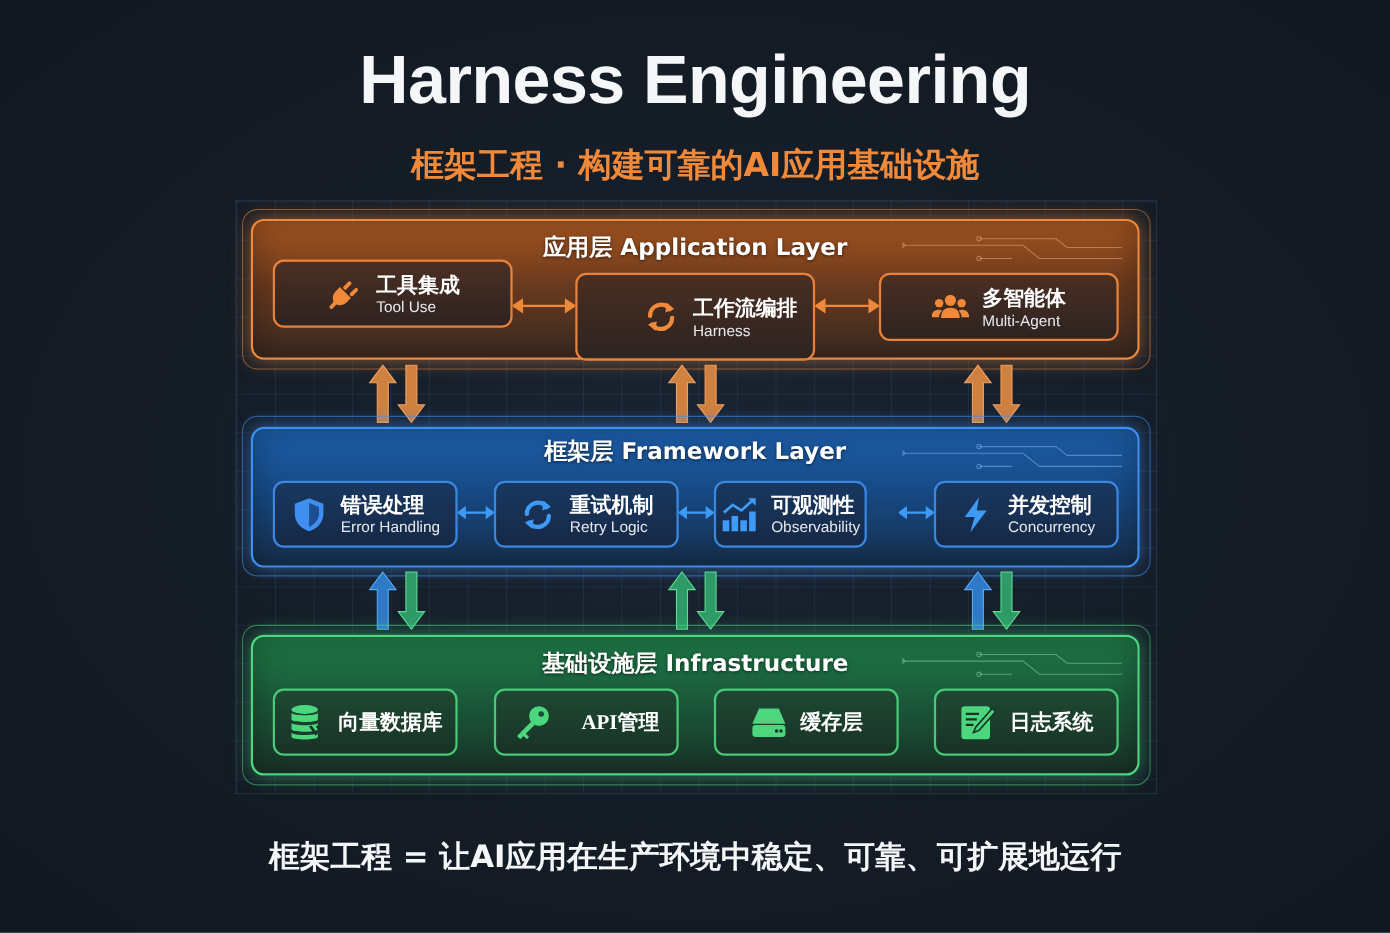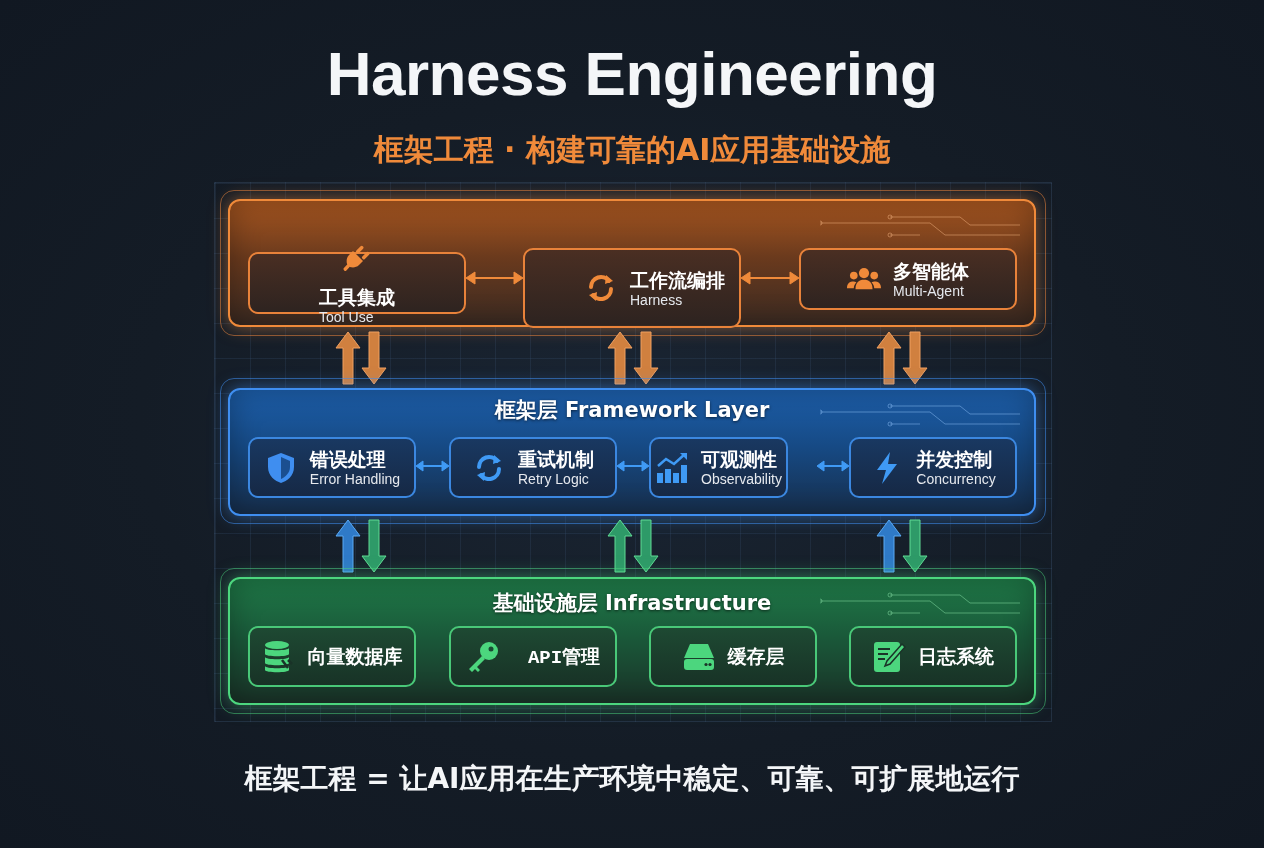--- a/index.html
+++ b/index.html
@@ -48,21 +48,21 @@
     text-shadow: 0 1px 3px rgba(0,0,0,0.6);
     font-family: "DejaVu Sans", sans-serif;
   }
   .card {
     position: absolute; border-radius: 10px; border: 2px solid;
     display: flex; align-items: center; justify-content: center; gap: 12px;
   }
   .card .text { display: flex; flex-direction: column; }
   .card .zh { font-size: 19px; font-weight: bold; color: #fff; font-family: "DejaVu Sans", sans-serif; line-height: 24px; }
   .card .en { font-size: 14px; color: #e6e9ee; font-family: "Liberation Sans", sans-serif; line-height: 17px; }
-  .card .zh-only { font-size: 19px; font-weight: bold; color: #fff; font-family: Liberation Mono, monospace; text-align: center; }
+  .card .zh-only { font-size: 19px; font-weight: bold; color: #fff; font-family: Liberation Serif, serif; text-align: center; }
   .icon { width: 34px; height: 34px; display: flex; align-items: center; justify-content: center; }
 
   
   .orange-layer {
     border-color: #f08a3a;
     background: linear-gradient(180deg, #a85620 0%, #6b3a1d 45%, #3a2a22 100%);
     box-shadow: 0 0 18px rgba(240,138,58,0.55), inset 0 0 30px rgba(0,0,0,0.3);
   }
   .orange-card {
     border-color: #e8823a;
@@ -95,33 +95,34 @@
 </head>
 <body>
 
 <div class="title">Harness Engineering</div>
 <div class="subtitle">框架工程 · 构建可靠的AI应用基础设施</div>
 
 <div class="grid-area"></div>
 
 <div class="frame" style="left:220px; top:190px; width:826px; height:146px; border-color:rgba(230,130,60,0.55);"></div>
 <div class="layer orange-layer" style="left:228px; top:199px; width:808px; height:128px;">
+  <div class="layer-title" style="top:10px;">应用层 Application Layer</div>
   <svg class="trace" style="right:14px; top:10px;" width="200" height="30">
     <g stroke="rgba(255,190,140,0.45)" stroke-width="1" fill="none">
       <path d="M0 12 H110 L125 24 H200"></path>
         <path d="M70 6 H140 L150 14 H200"></path>
         <path d="M70 24 H100"></path>
       <circle cx="70" cy="6" r="2"></circle>
         <circle cx="0" cy="12" r="2"></circle>
         <circle cx="70" cy="24" r="2"></circle>
     </g>
   </svg>
 </div>
 
-<div class="card orange-card" style="left:248px; top:252px; width:218px; height:62px;flex-direction:column;">
+<div class="card orange-card" style="left:248px; top:236px; width:218px; height:62px;">
   <span class="icon">
     <svg width="32" height="32" viewBox="0 0 32 32">
       <g fill="#f08a3a">
         <path d="M12 10 L22 20 L18 24 C14 28 8 26 7 25 C6 24 4 18 8 14 Z"></path>
         <rect x="17" y="4" width="3.5" height="9" rx="1.5" transform="rotate(45 18.7 8.5)"></rect>
         <rect x="23" y="10" width="3.5" height="9" rx="1.5" transform="rotate(45 24.7 14.5)"></rect>
         <rect x="2" y="25" width="7" height="3.5" rx="1.5" transform="rotate(-45 5.5 26.7)"></rect>
       </g>
     </svg>
   </span>

